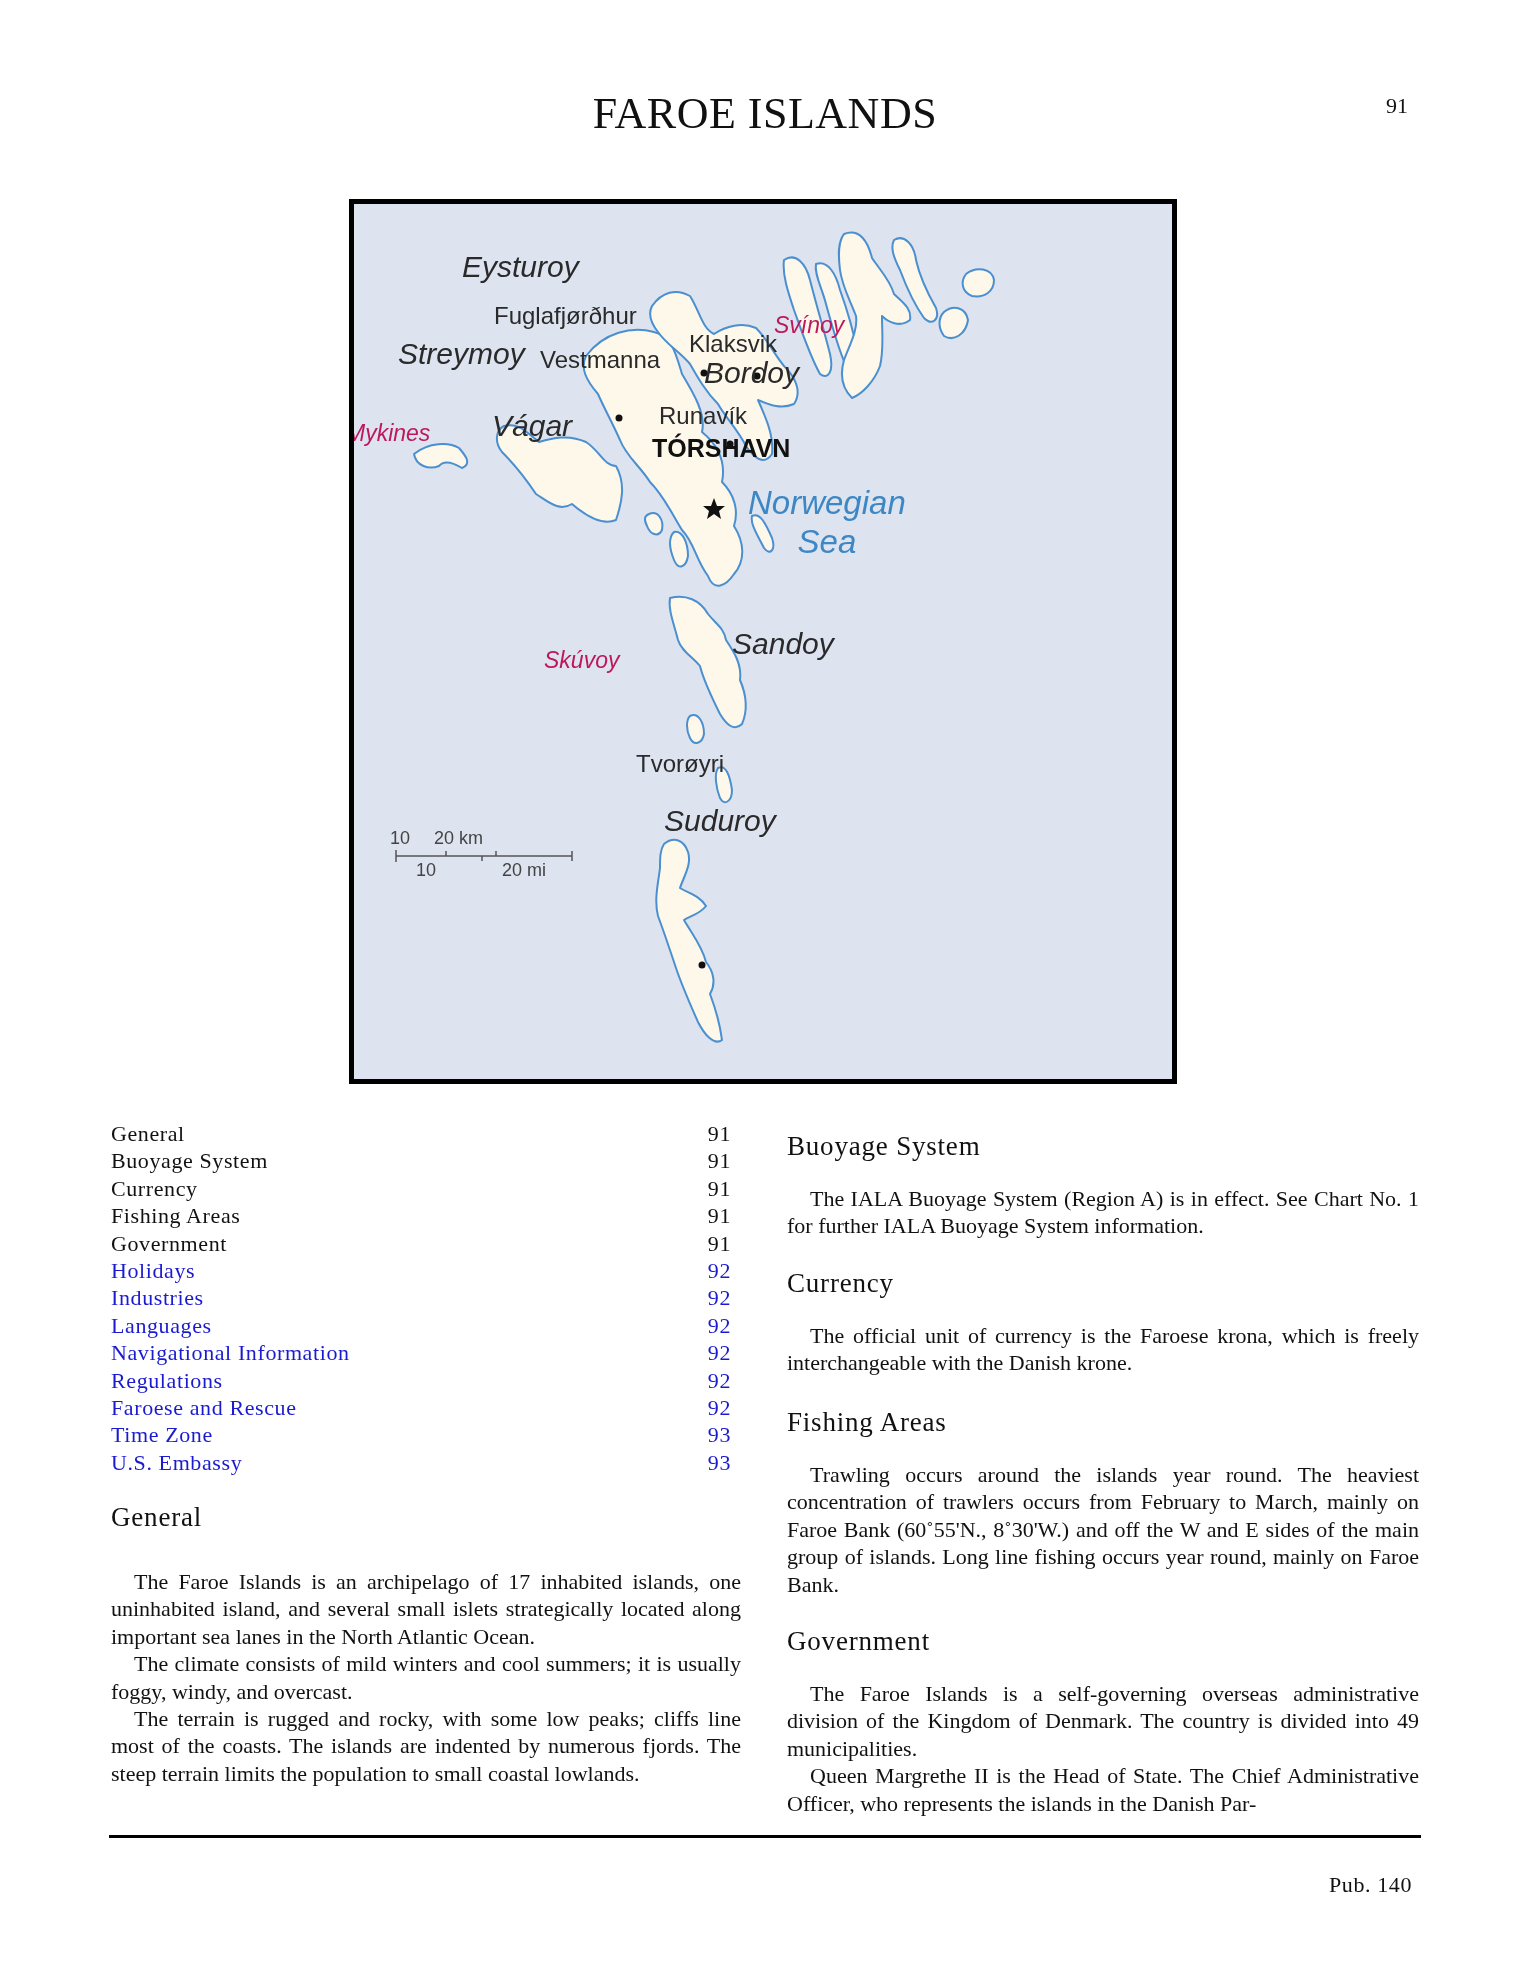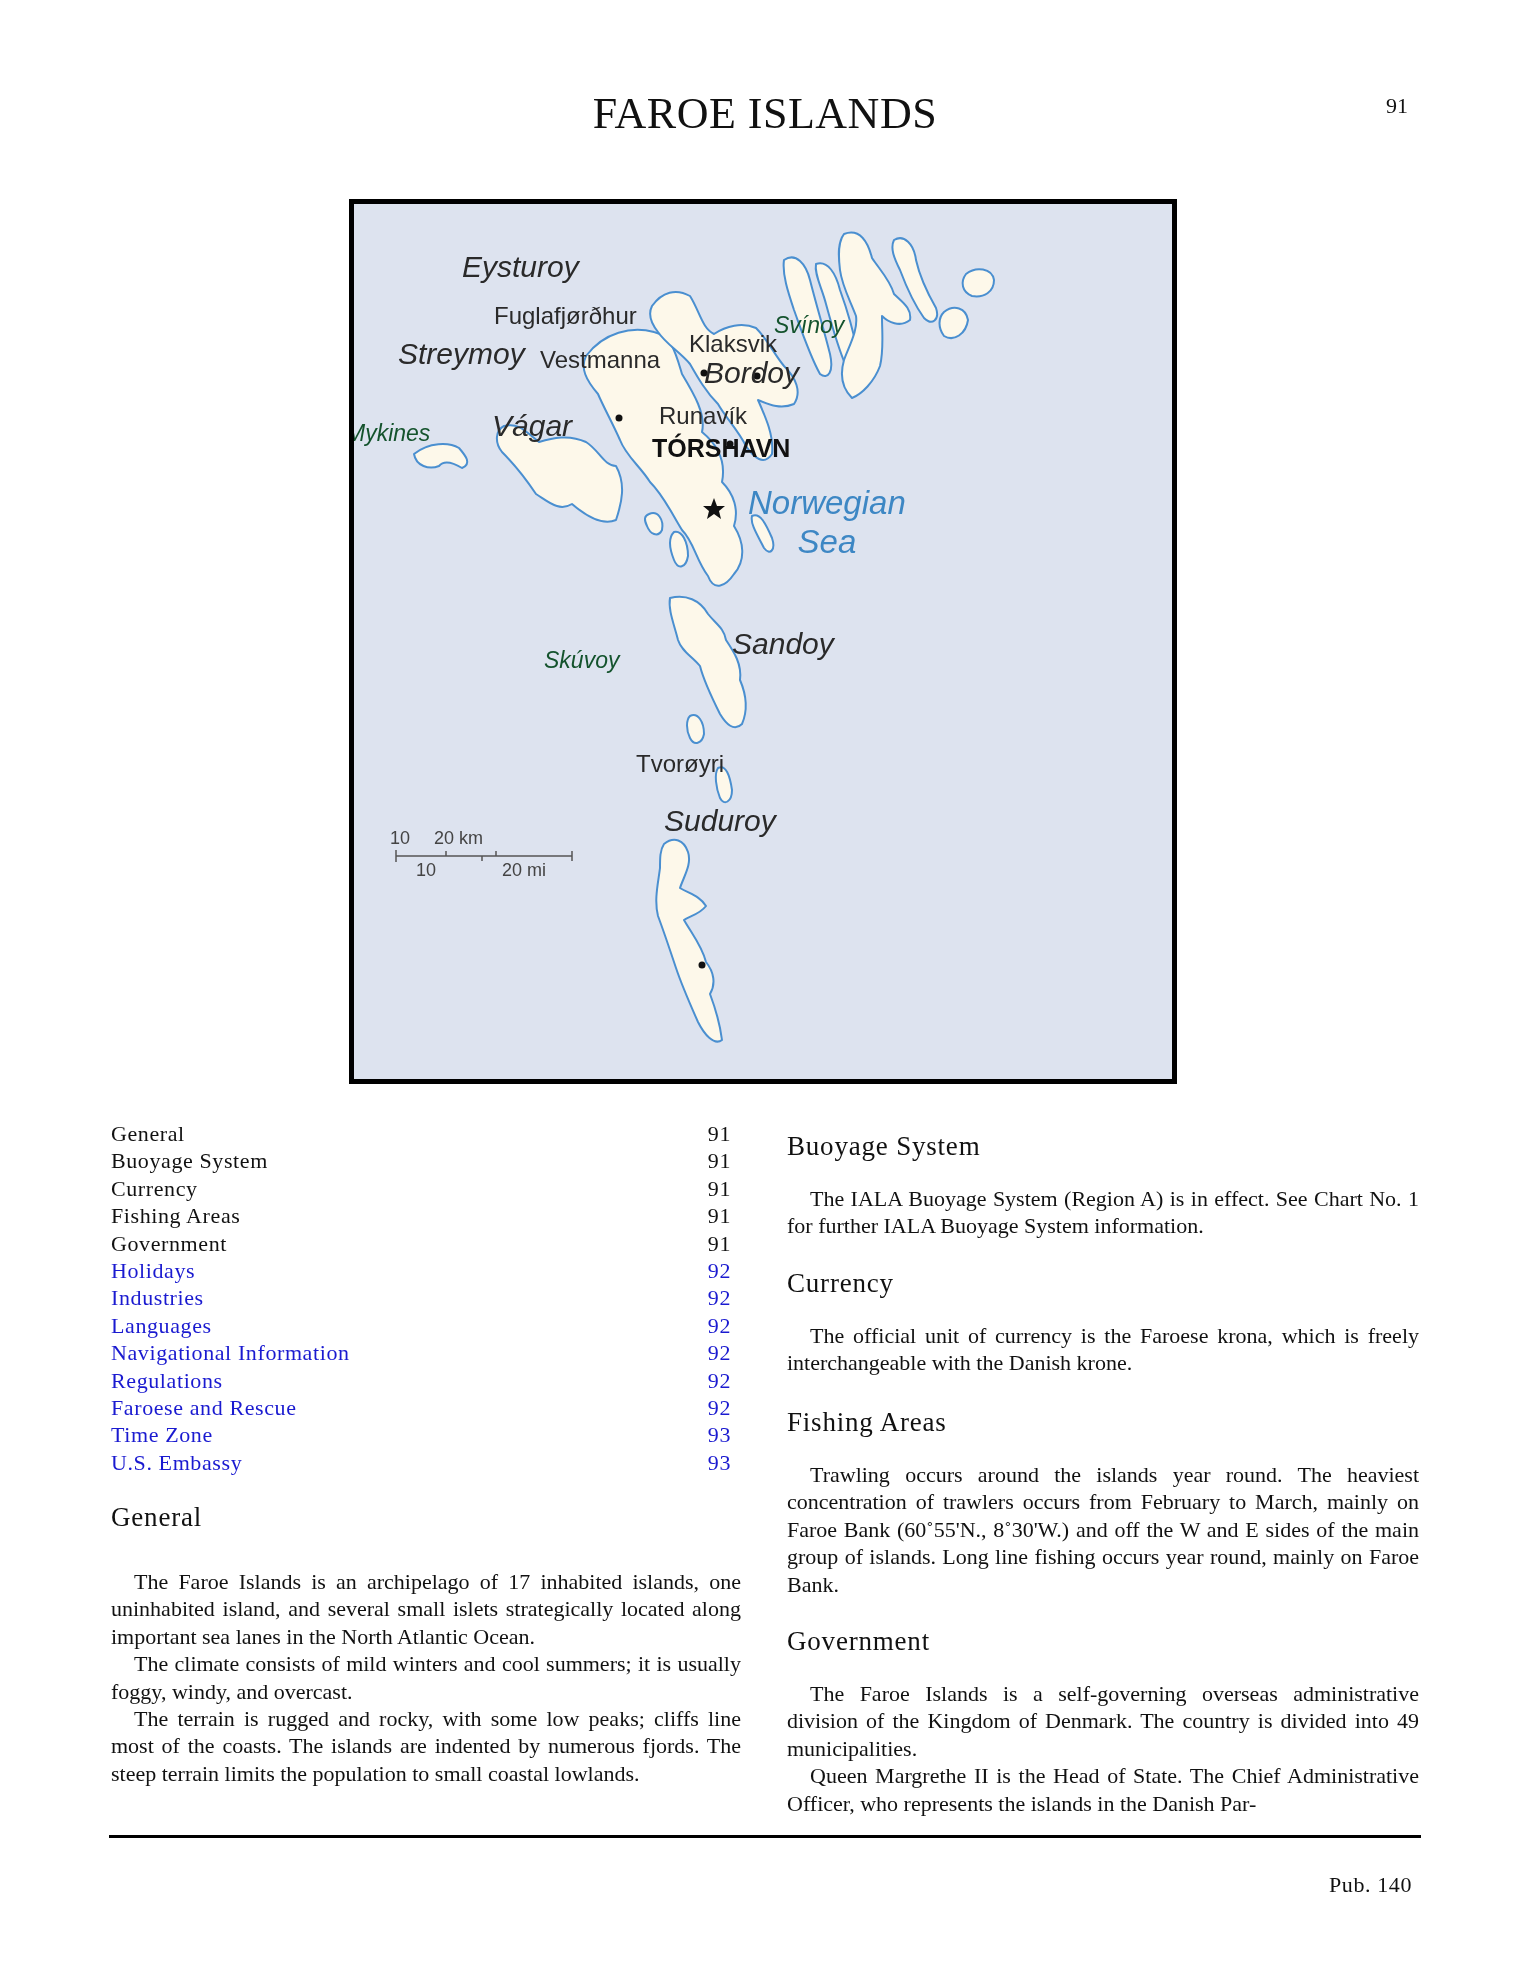--- a/index.html
+++ b/index.html
@@ -8,21 +8,21 @@
   .page-title { position: absolute; left: 0; width: 1530px; top: 88px; text-align: center;
          font-size: 44px; letter-spacing: 0.5px; font-weight: normal; margin: 0; }
   .page-number { position: absolute; right: 122px; top: 93px; font-size: 22px; }
 
   .map-frame { position: absolute; left: 349px; top: 199px; width: 818px; height: 875px;
          border: 5px solid #000; background: #dde3ef; box-sizing: content-box; overflow: hidden; }
   .map-frame svg { position: absolute; left: 0; top: 0; width: 818px; height: 875px; }
   .map-label { position: absolute; font-family: "Liberation Sans", "DejaVu Sans", sans-serif;
          color: #1c1c1c; white-space: nowrap; line-height: 1; }
   .lbl-island { font-style: italic; font-size: 30px; color: #2a2a2a; }
-  .lbl-small-island { font-style: italic; font-size: 23px; color: #14532d; }
+  .lbl-small-island { font-style: italic; font-size: 23px; color: #be185d; }
   .lbl-town { font-size: 24px; color: #2a2a2a; }
   .lbl-capital { font-size: 25px; font-weight: bold; color: #111; }
   .lbl-sea { font-style: italic; font-size: 33px; color: #3d87c4; text-align: center; line-height: 1.18; }
   .scale { position: absolute; font-family: "Liberation Sans", "DejaVu Sans", sans-serif;
          font-size: 18px; color: #444; }
 
   .toc { position: absolute; left: 111px; top: 1120px; width: 620px; font-size: 22px; line-height: 27.4px; letter-spacing: 0.6px; }
   .toc-row { display: flex; justify-content: space-between; }
   .toc-row.link { color: #1a1ad0; cursor: pointer; }
   .toc-row.plain { color: #111; }

